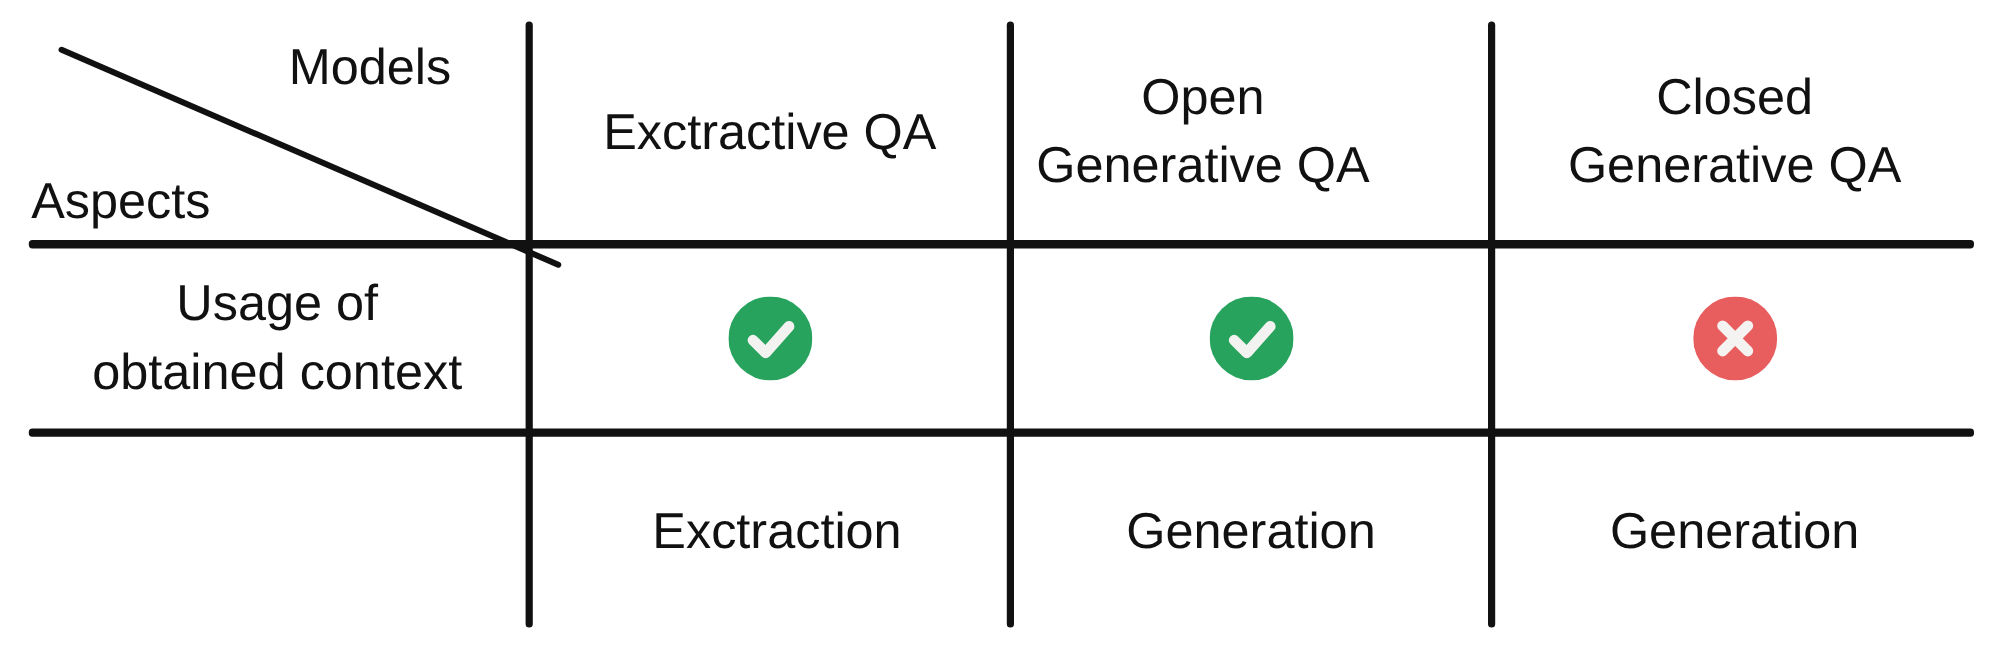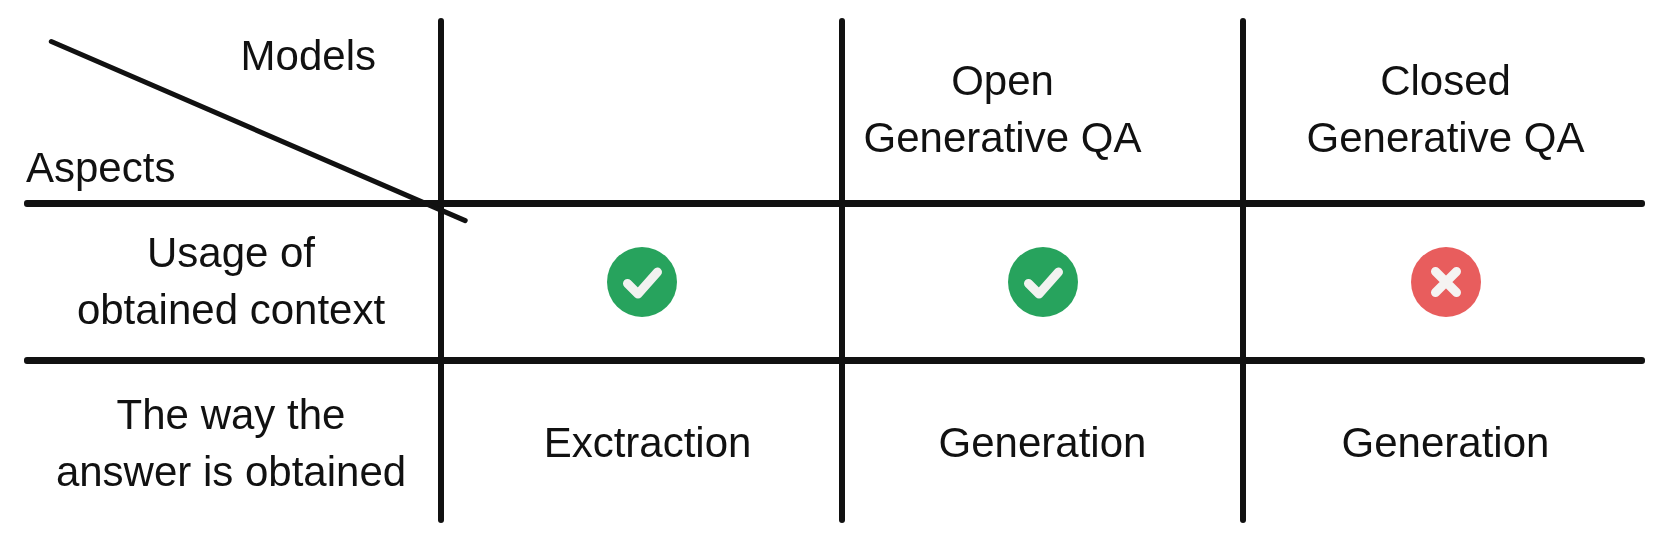--- a/index.html
+++ b/index.html
@@ -96,20 +96,21 @@
   <div class="v-line v3"></div>
   <div class="h-line h1"></div>
   <div class="h-line h2"></div>
 
   <div class="corner-cell">
     <div class="diagonal"></div>
     <div class="corner-models">Models</div>
     <div class="corner-aspects">Aspects</div>
   </div>
 
+  <div class="cell head-c1">Exctractive QA</div>
   <div class="cell head-c2">Open
 Generative QA</div>
   <div class="cell head-c3">Closed
 Generative QA</div>
 
   <div class="cell r1-label">Usage of
 obtained context</div>
 
   <div class="cell r1-c1">
     <svg class="badge" viewBox="0 0 70 70" aria-hidden="true">
@@ -125,19 +126,17 @@
     </svg>
   </div>
 
   <div class="cell r1-c3">
     <svg class="badge" viewBox="0 0 70 70" aria-hidden="true">
       <circle cx="35" cy="35" r="35" fill="#e85d5d"></circle>
       <path d="M24.5 24.5 L45.5 45.5 M45.5 24.5 L24.5 45.5" fill="none" stroke="#f5f3f2" stroke-width="9" stroke-linecap="round"></path>
     </svg>
   </div>
 
-  <div class="cell r2-label">The way the
-answer is obtained</div>
   <div class="cell r2-c1">Exctraction</div>
   <div class="cell r2-c2">Generation</div>
   <div class="cell r2-c3">Generation</div>
 
 </div>
 
 </body></html>

